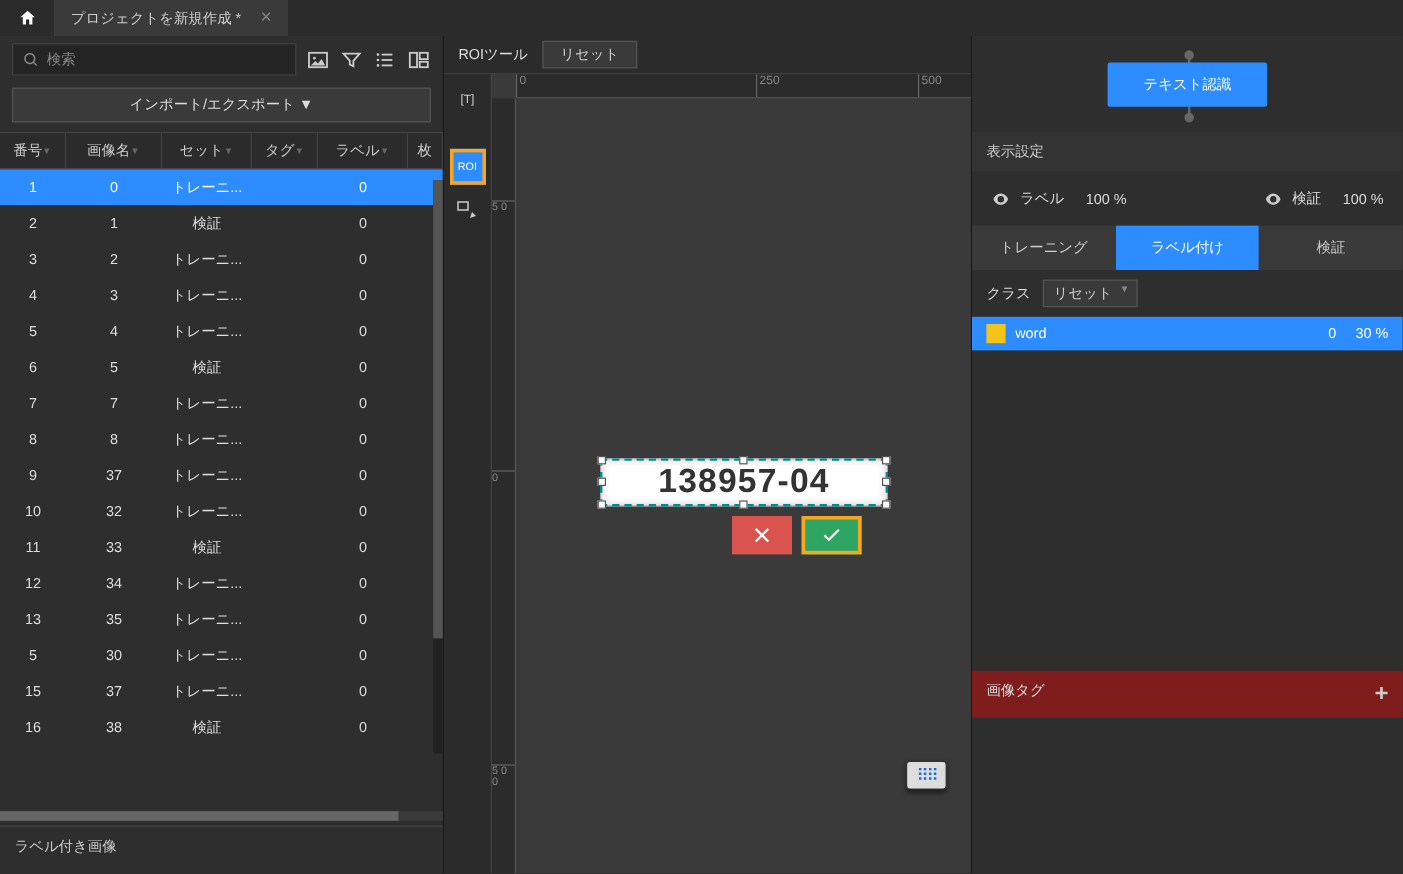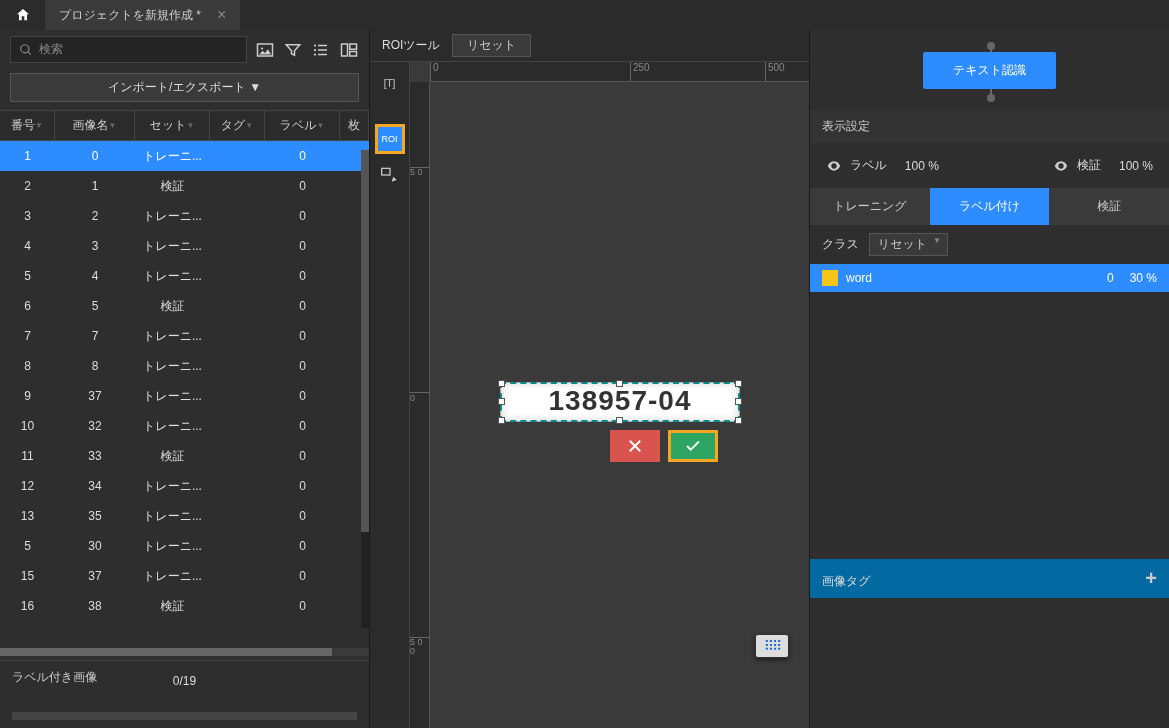--- a/index.html
+++ b/index.html
@@ -81,21 +81,21 @@
   .tabs { display: flex; }
   .tabs .t { flex: 1; text-align: center; padding: 10px; background: #3a3a3a; color: #ccc; }
   .tabs .t.active { background: #2d8cff; color: #fff; }
   .class-row { display: flex; align-items: center; padding: 8px 12px; gap: 10px; }
   .class-select { background: #3a3a3a; border: 1px solid #555; padding: 2px 20px 2px 8px; color: #ccc; position: relative; }
   .class-select::after { content: '▼'; position: absolute; right: 6px; font-size: 8px; color: #888; }
   .class-item { display: flex; align-items: center; background: #2d8cff; padding: 6px 12px; gap: 8px; color: #fff; justify-content: space-between; }
   .class-item-left { display: flex; align-items: center; gap: 8px; }
   .class-swatch { width: 16px; height: 16px; background: #f5c419; }
   .class-item-right { display: flex; gap: 16px; }
-  .image-tag-header { background: #0369a1; padding: 8px 12px; display: flex; justify-content: space-between; align-items: flex-end; margin-top: auto; gap: 36px; }
+  .image-tag-header { background: #7f1d1d; padding: 8px 12px; display: flex; justify-content: space-between; align-items: flex-start; margin-top: auto; gap: 36px; }
   .plus { font-size: 20px; color: #ccc; font-weight: bold; }
   .flex-spacer { flex: 1; }
   .vscroll { position: absolute; right: 0; top: 120px; bottom: 100px; width: 8px; background: #222; }
   .vscroll .vthumb { width: 100%; height: 80%; background: #555; }
 </style>
 </head>
 <body>
 
 <div class="titlebar">
   <div class="home-btn">
@@ -289,24 +289,20 @@
         </div>
       </div>
     <div class="vscroll">
         <div class="vthumb"></div>
       </div>
     <div class="scrollbar-h">
         <div class="thumb"></div>
       </div>
     <div class="panel-footer">
       <div class="progress-text">ラベル付き画像</div>
-      <div class="progress-bar-wrap">
-        <div class="progress-label">0/19</div>
-        <div class="progress-bar"></div>
-      </div>
     </div>
   </div>
 
   <div class="center-panel">
     <div class="center-top">
       <span>ROIツール</span>
       <div class="reset-btn">リセット</div>
     </div>
     <div class="canvas-area">
       <div class="tool-rail">

